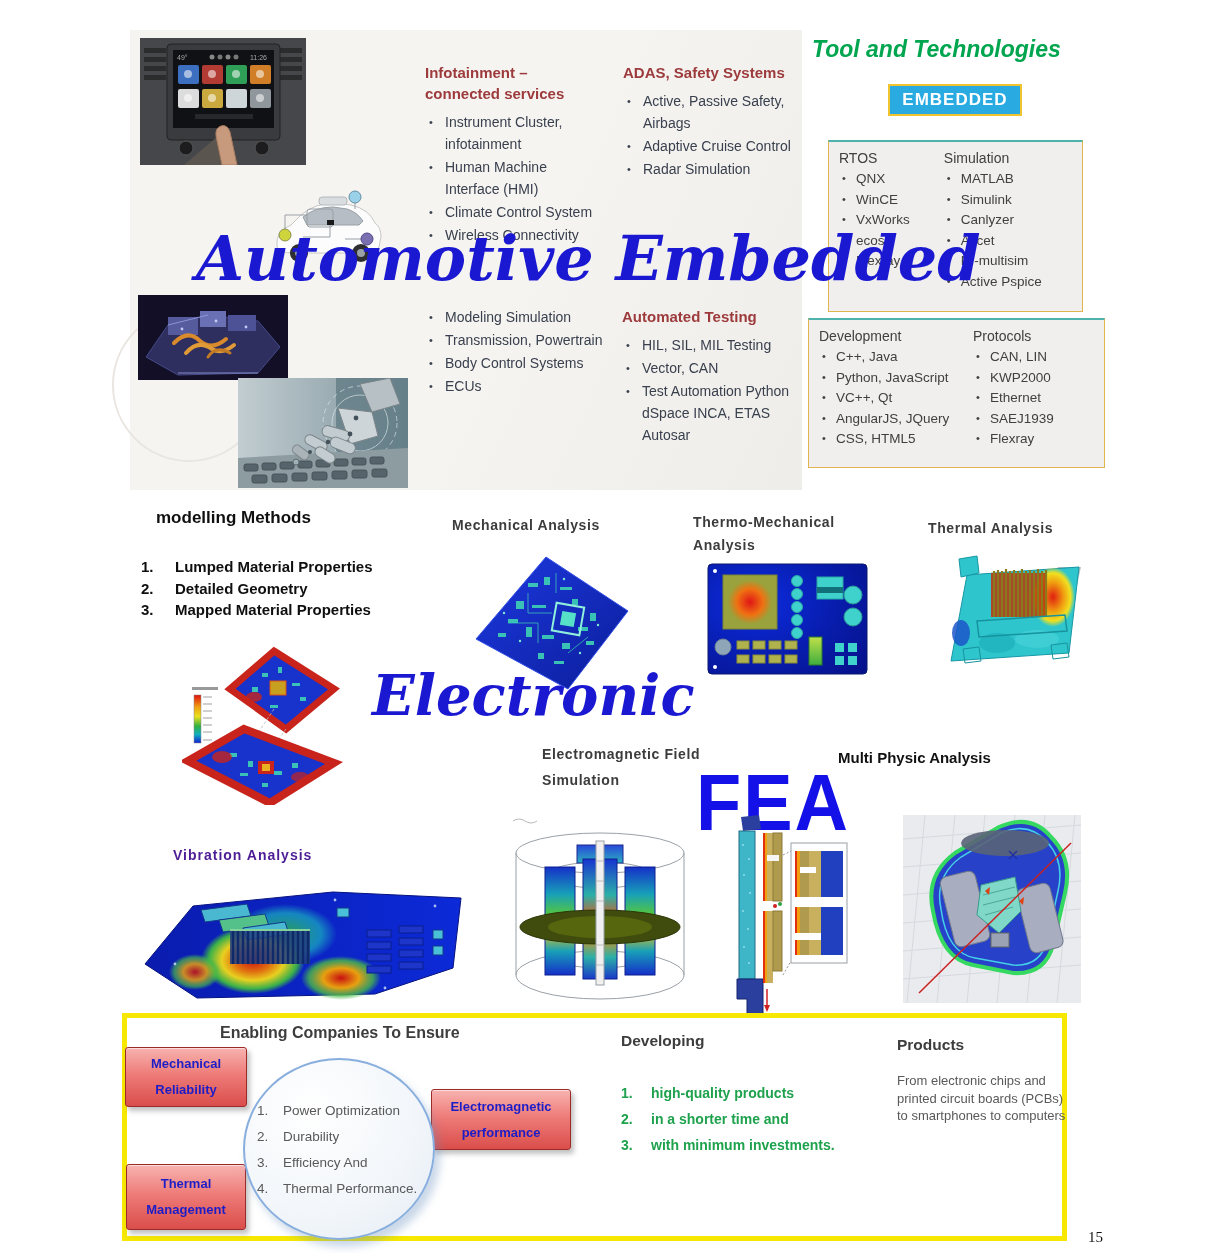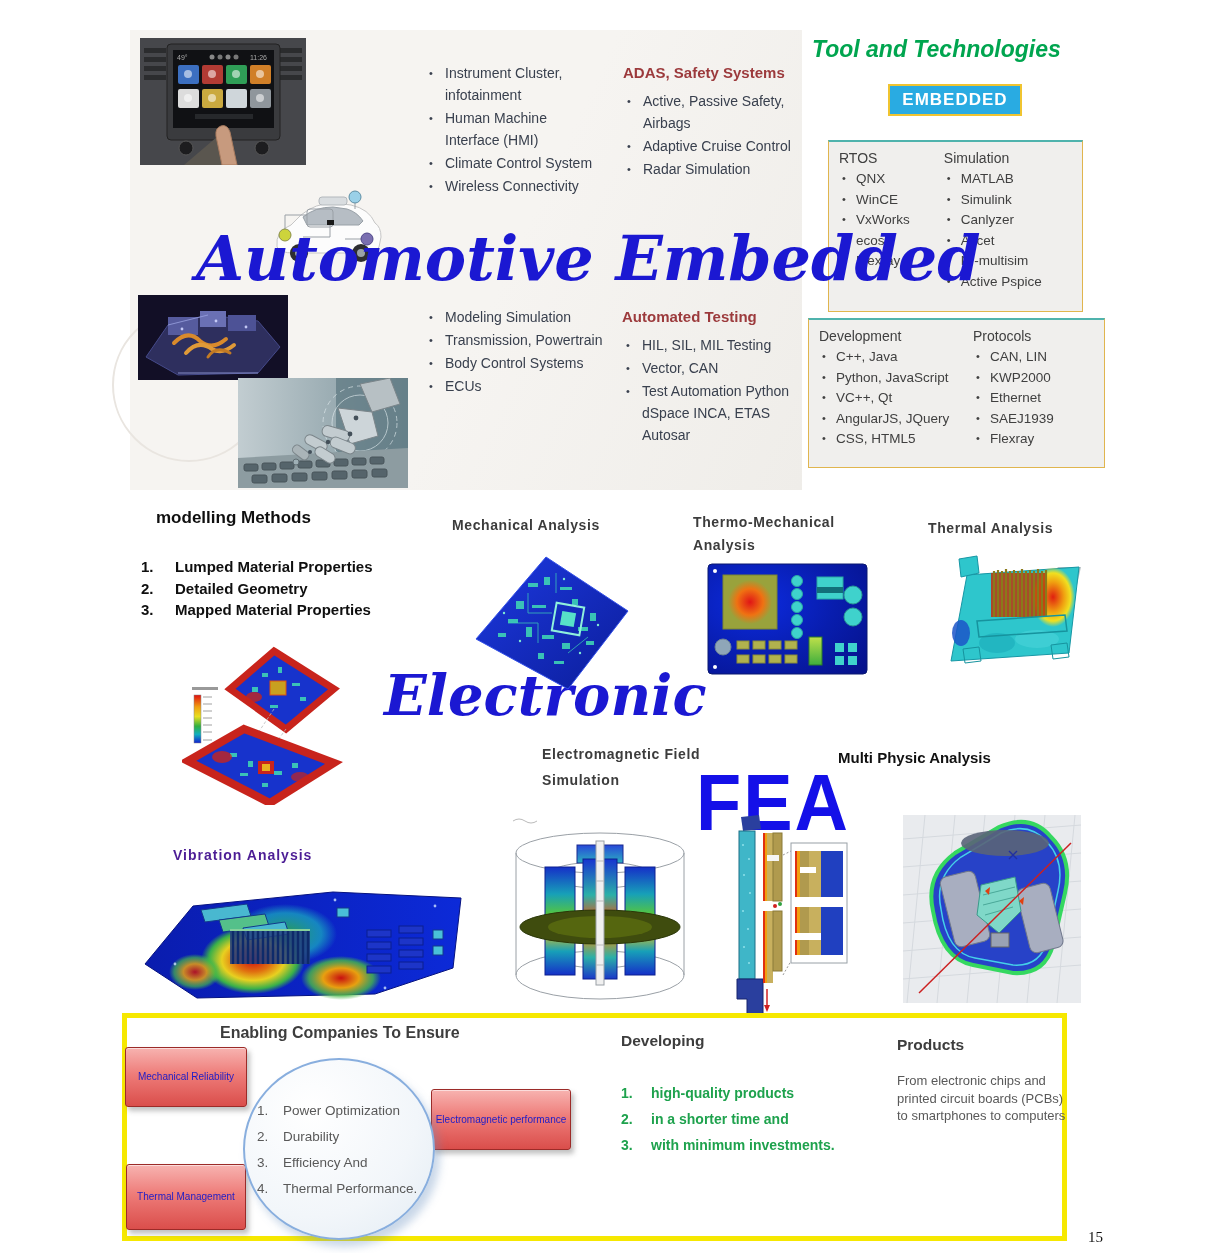--- a/index.html
+++ b/index.html
@@ -29,21 +29,21 @@
   .anlabel{font-size:14px;font-weight:bold;color:#3c3c3c;letter-spacing:.6px;line-height:23px;}
   .script{font-family:"DejaVu Serif",serif;font-style:italic;font-weight:bold;color:#1b18d2;white-space:nowrap;}
   .fea{font-size:74px;font-weight:800;color:#1410e8;letter-spacing:2px;transform:scaleY(1.08);}
   
   .numrow{display:flex;}
   .numrow .n{flex:0 0 34px;}
   
   #bigbox{left:122px;top:1013px;width:935px;height:218px;border:5px solid #f6e800;background:#fff;}
   .rbtn{background:linear-gradient(#f7b3b0,#ee7c79 45%,#da4e4b);border:1px solid #9c2b28;border-radius:3px;
         box-shadow:3px 4px 5px rgba(120,120,120,.45), inset 0 1px 0 rgba(255,255,255,.55);
-        color:#1d1dc8;font-weight:normal;font-size:10px;line-height:26px;text-align:center;
+        color:#1d1dc8;font-weight:bold;font-size:13px;line-height:26px;text-align:center;
         display:flex;align-items:center;justify-content:center;}
   #circle{border-radius:50%;border:2px solid #88aede;
         background:radial-gradient(circle at 35% 28%,#ffffff,#f2f6fa 60%,#e2ebf3);
         box-shadow:5px 7px 9px rgba(100,140,190,.35);}
   .gray{color:#595959;}
   .darkhead{color:#3d3d3d;font-weight:bold;font-size:15.5px;}
   .greenlist{color:#1ea24d;font-weight:bold;font-size:14px;}
   .pagenum{font-family:"Liberation Serif",serif;font-size:15px;color:#111;}
   svg{display:block;}
 </style>
@@ -194,20 +194,21 @@
           <circle cx="112" cy="56" r="2.4"></circle>
           <circle cx="90" cy="64" r="2.2"></circle>
           <circle cx="72" cy="74" r="2"></circle>
           <circle cx="118" cy="40" r="2.4"></circle>
         </g>
       <circle cx="58" cy="84" r="3" fill="#9fb0b6" stroke="#5f6c72"></circle>
     </svg>
   </div>
 
   <div class="abs tcol" style="left:425px;top:62px;width:178px">
+    <h3>Infotainment – connected services</h3>
     <div class="bul"><span>Instrument Cluster, infotainment</span></div>
     <div class="bul"><span>Human Machine Interface (HMI)</span></div>
     <div class="bul"><span>Climate Control System</span></div>
     <div class="bul"><span>Wireless Connectivity</span></div>
   </div>
 
   <div class="abs tcol" style="left:623px;top:62px;width:170px">
     <h3>ADAS, Safety Systems</h3>
     <div class="bul"><span>Active, Passive Safety, Airbags</span></div>
     <div class="bul"><span>Adaptive Cruise Control</span></div>
@@ -264,21 +265,21 @@
       <div class="tbtitle">Protocols</div>
       <div class="bul"><span>CAN, LIN</span></div>
       <div class="bul"><span>KWP2000</span></div>
       <div class="bul"><span>Ethernet</span></div>
       <div class="bul"><span>SAEJ1939</span></div>
       <div class="bul"><span>Flexray</span></div>
     </div>
   </div>
 
   <div class="abs script" style="left:196px;top:222px;font-size:62px">Automotive Embedded</div>
-  <div class="abs script" style="left:384px;top:662px;font-size:56px">Electronic</div>
+  <div class="abs script" style="left:372px;top:662px;font-size:56px">Electronic</div>
   <div class="abs fea" style="left:696px;top:760px">FEA</div>
 
   <div class="abs" style="left:156px;top:508px;font-size:17px;font-weight:bold;color:#0f0f0f">modelling Methods</div>
   <div class="abs" style="left:141px;top:556px;width:320px;font-size:15px;font-weight:bold;color:#0f0f0f;line-height:21.5px">
     <div class="numrow">
         <span class="n">1.</span>
         <span>Lumped Material Properties</span>
       </div>
     <div class="numrow">
         <span class="n">2.</span>

